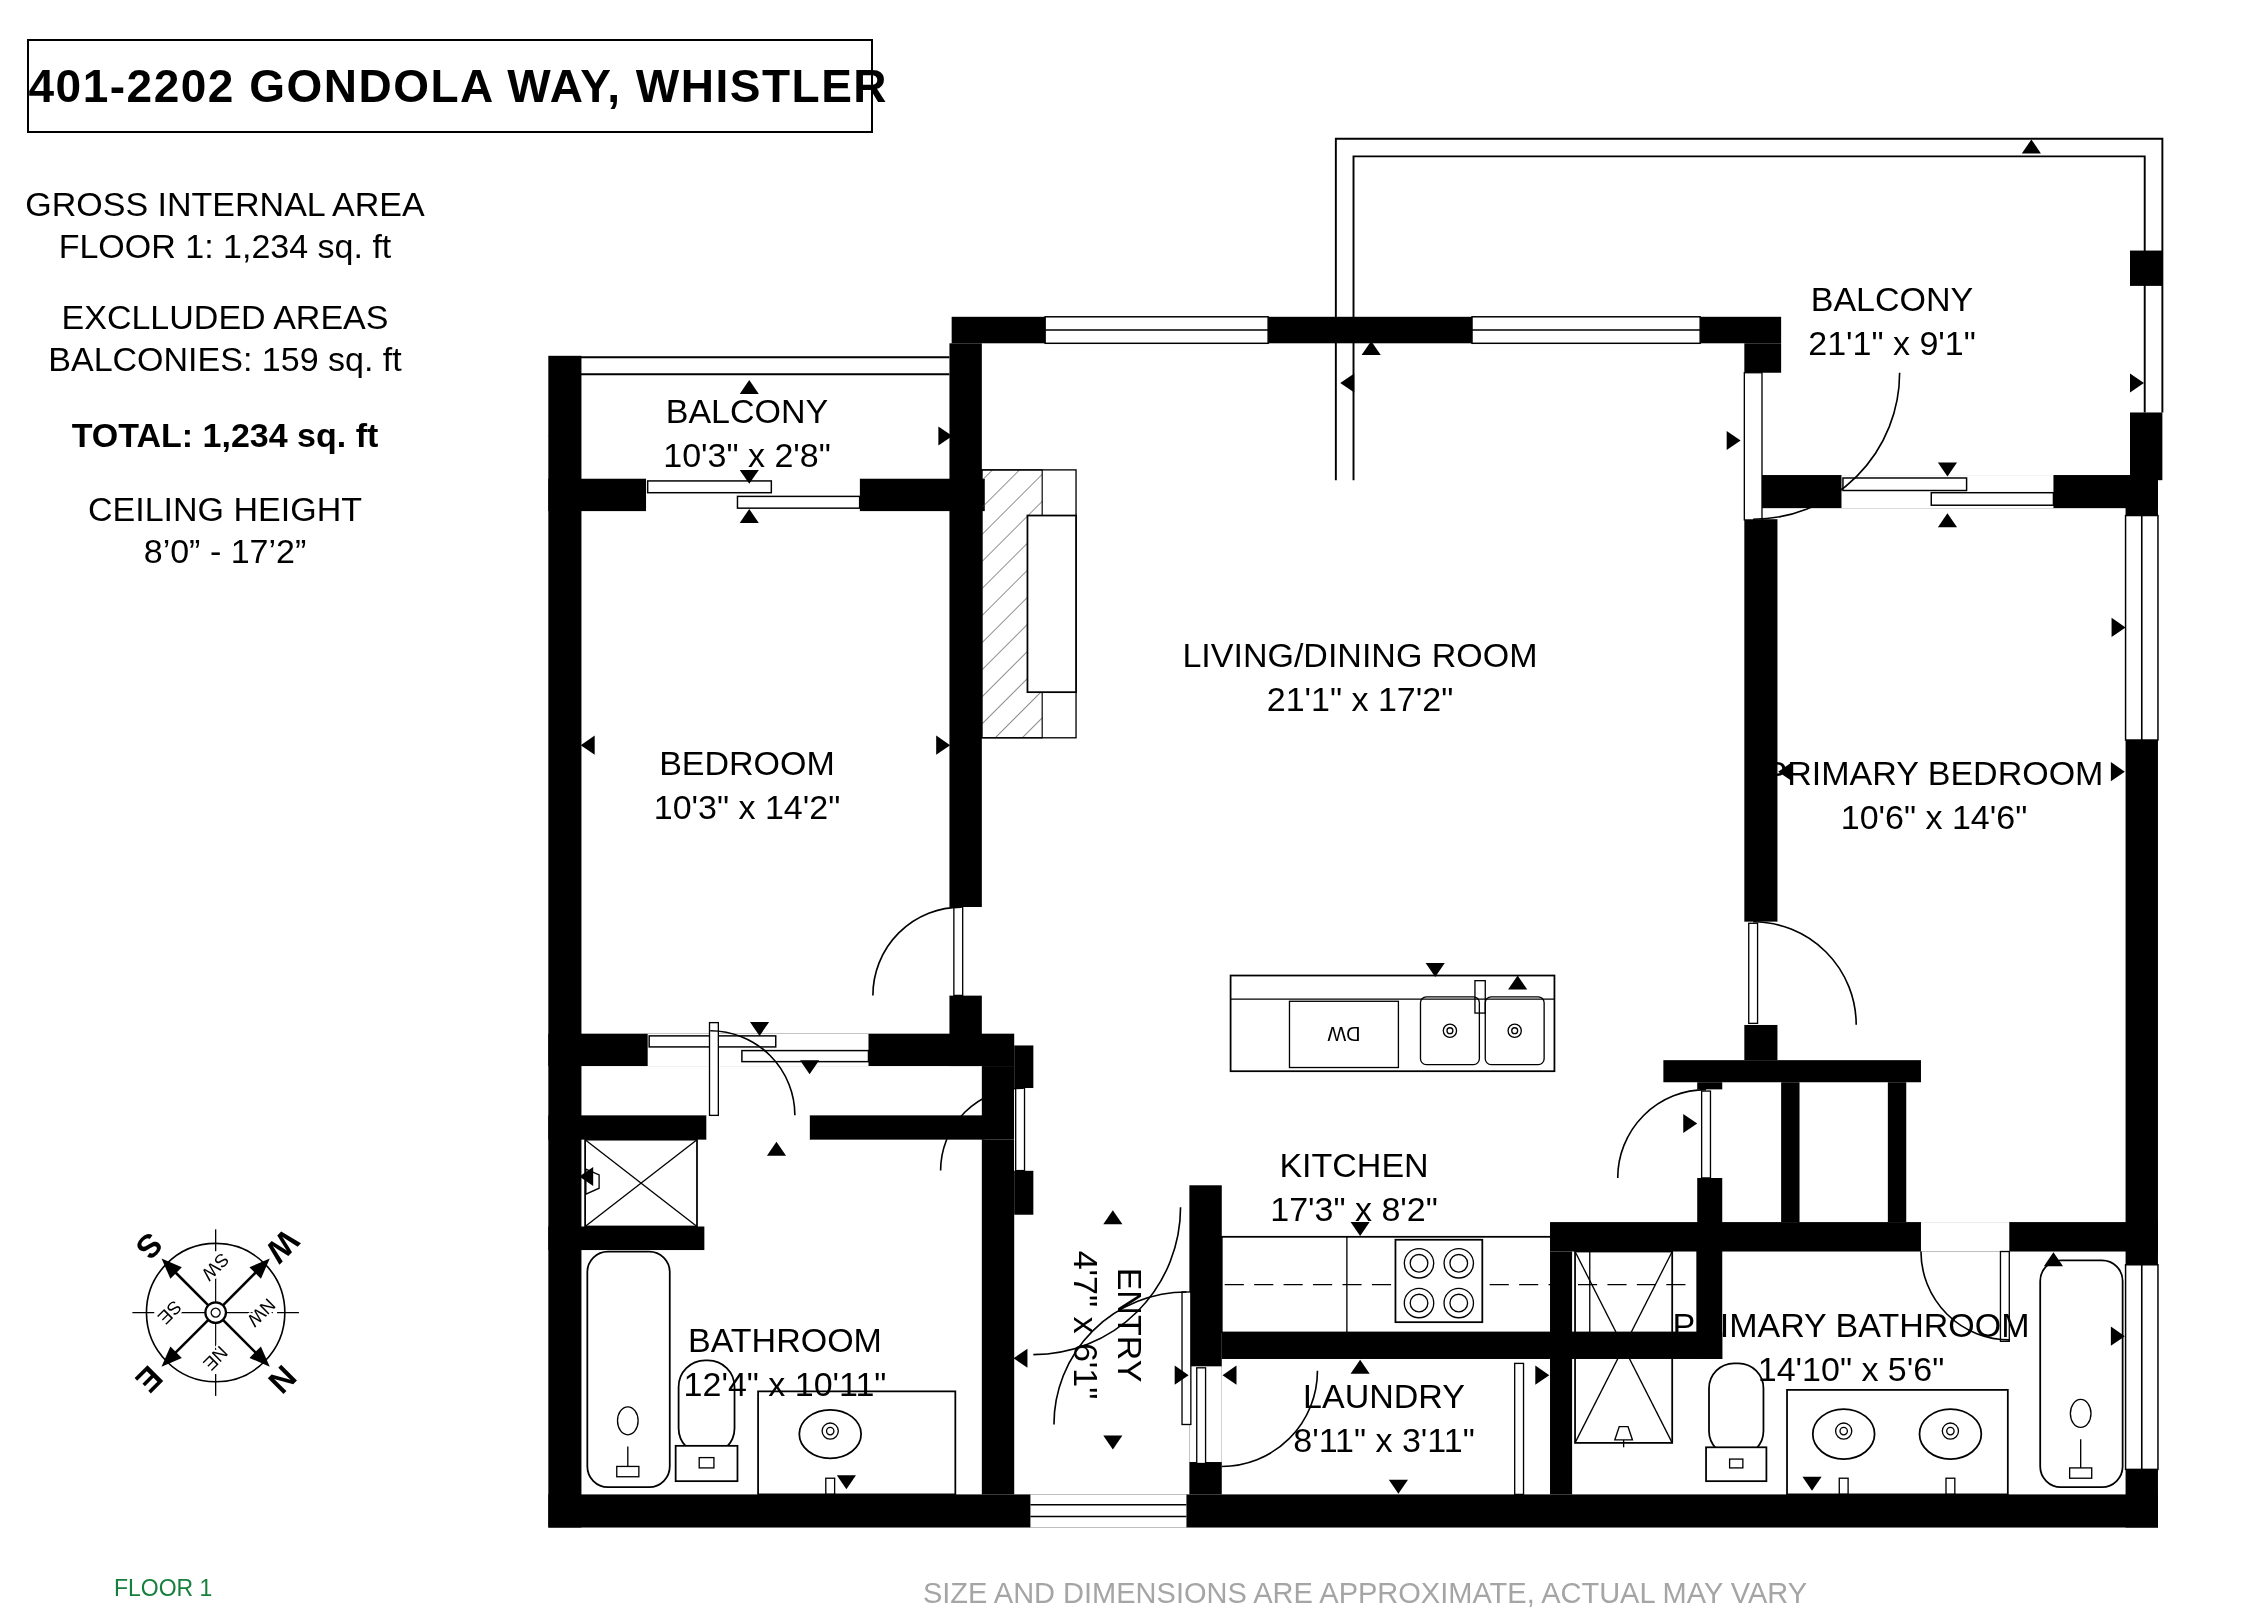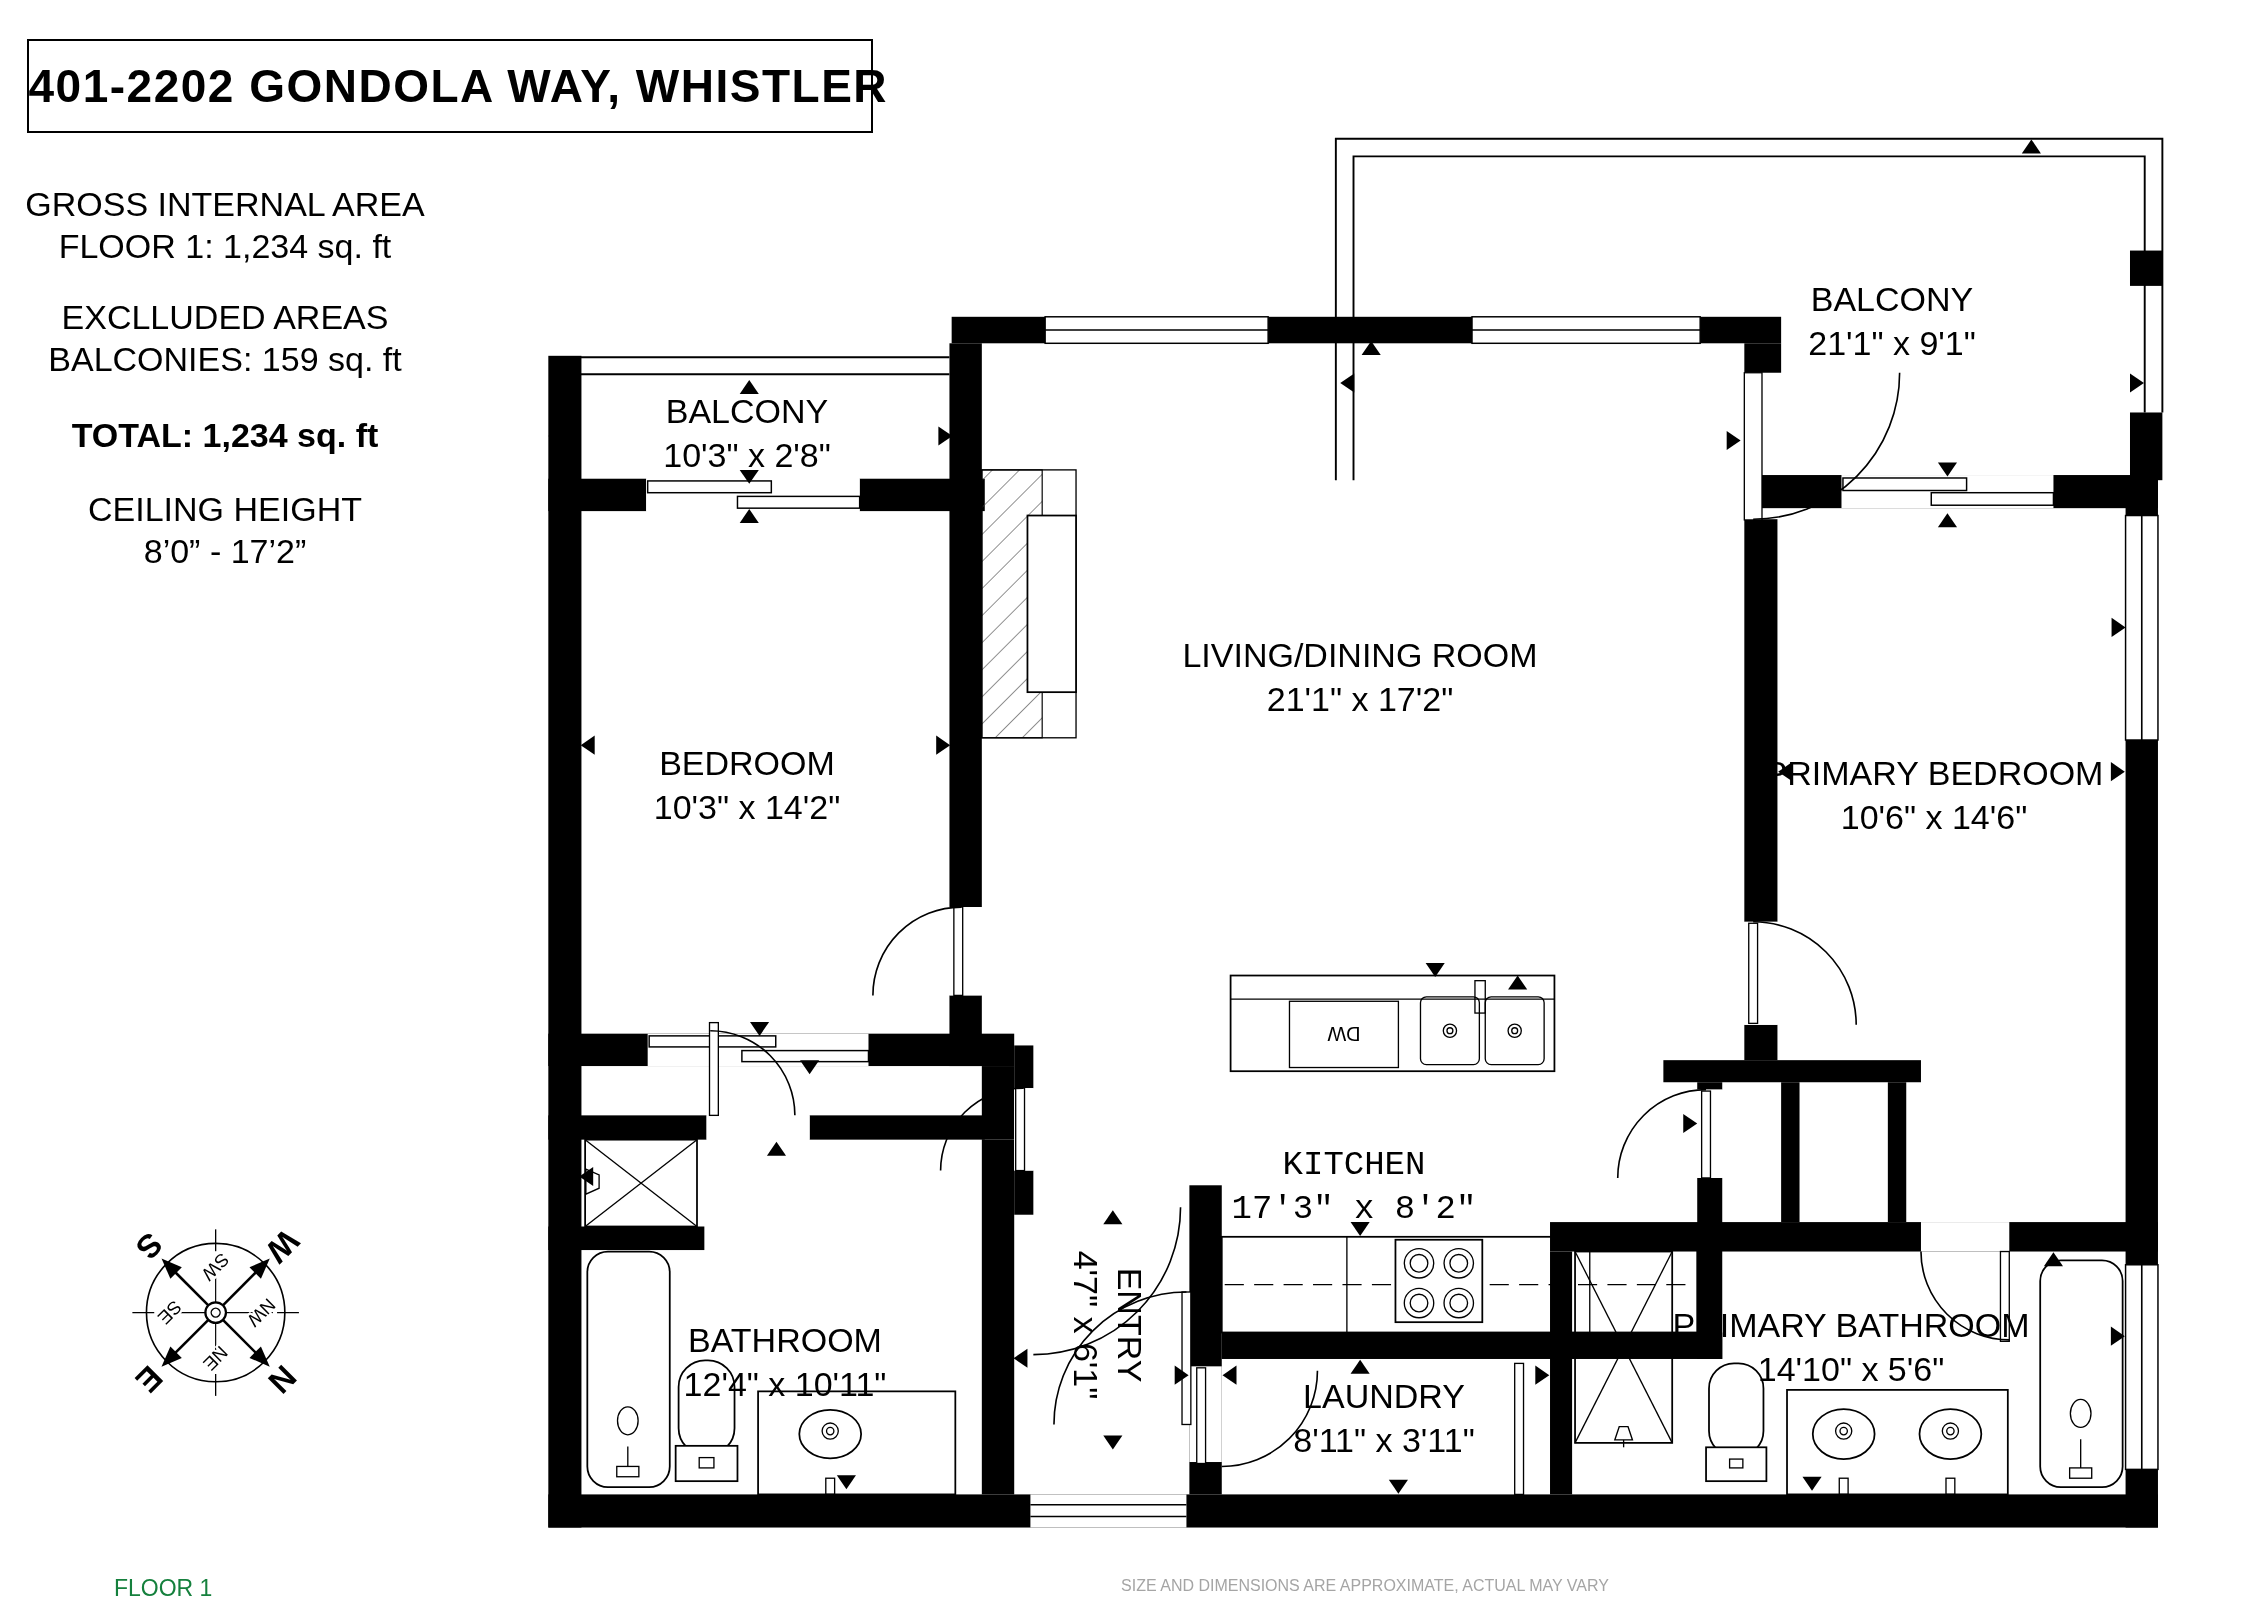--- a/index.html
+++ b/index.html
@@ -30,21 +30,21 @@
   .sb-gap{height:29.4px;}
   .sb-bold{font-weight:bold;}
 
   .lbl{position:absolute;transform:translate(-50%,-50%);text-align:center;
        font-size:34px;line-height:44px;white-space:nowrap;}
   .lbl span{display:block;}
   .lbl-rot{transform:translate(-50%,-50%) rotate(90deg);}
 
   .footer-floor{position:absolute;left:114px;top:1575px;font-size:23px;color:#15803d;}
   .footer-disc{position:absolute;left:1365px;top:1577px;transform:translateX(-50%);
-               font-size:16px;color:#a5a5a5;white-space:nowrap;}
+               font-size:29px;color:#a5a5a5;white-space:nowrap;}
   svg text{font-family:"Liberation Sans",sans-serif;}
   .cmp-big{font-size:44px;font-weight:bold;}
   .cmp-small{font-size:25px;paint-order:stroke;stroke:#fff;stroke-width:6px;}
 </style>
 </head>
 <body>
 
 <div id="page">
 
   <svg id="plan-svg" width="2261" height="1625" viewBox="0 0 3072 2207">
@@ -366,21 +366,21 @@
     <span>21'1" x 17'2"</span>
   </div>
   <div class="lbl" style="left:1892px;top:321px;">
     <span>BALCONY</span>
     <span>21'1" x 9'1"</span>
   </div>
   <div class="lbl" style="left:1934px;top:795px;">
     <span>PRIMARY BEDROOM</span>
     <span>10'6" x 14'6"</span>
   </div>
-  <div class="lbl" style="left:1354px;top:1187px;font-family:Liberation Mono, monospace;">
+  <div class="lbl" style="left:1354px;top:1187px;">
     <span>KITCHEN</span>
     <span>17'3" x 8'2"</span>
   </div>
   <div class="lbl" style="left:785px;top:1362px;">
     <span>BATHROOM</span>
     <span>12'4" x 10'11"</span>
   </div>
   <div class="lbl lbl-rot" style="left:1108px;top:1325px;">
     <span>ENTRY</span>
     <span>4'7" x 6'1"</span>

